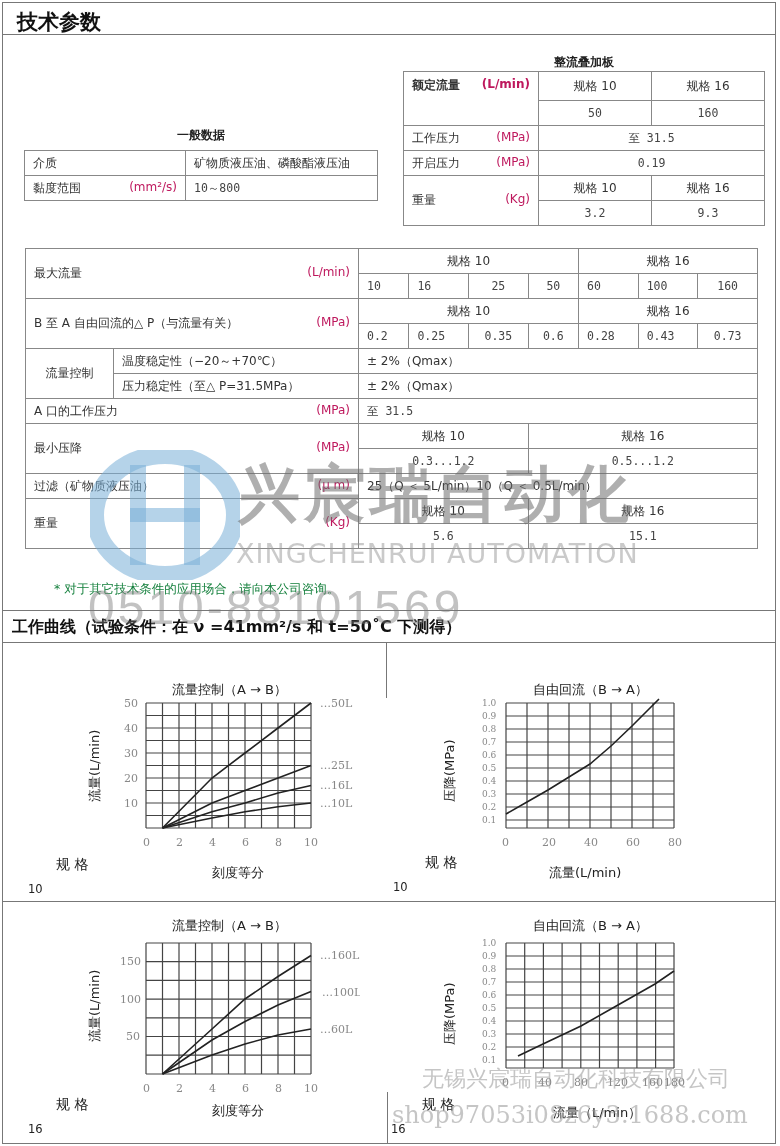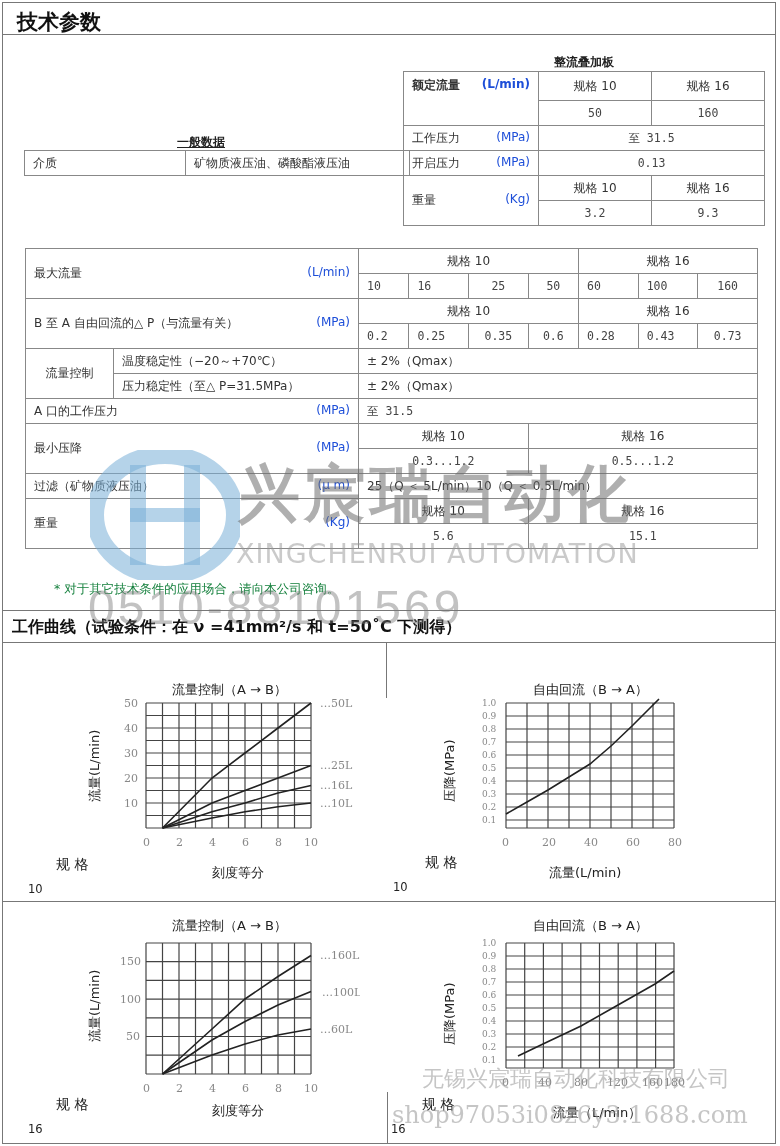--- a/index.html
+++ b/index.html
@@ -7,21 +7,21 @@
          font-family:"DejaVu Sans", sans-serif; color:#222; }
   .frame { position:absolute; left:2px; top:2px; width:774px; height:1142px; border:1px solid #777; box-sizing:border-box; }
   .hline { position:absolute; height:1px; background:#777; }
   .vline { position:absolute; width:1px; background:#777; }
   .sec-title { position:absolute; font-size:21px; font-weight:bold; color:#111; }
   table.grid { position:absolute; border-collapse:collapse; font-size:12px; color:#333; }
   table.grid td { border:1px solid #888; padding:0 8px; height:24px; white-space:nowrap; }
   .c { text-align:center; }
   .mono { font-family:"DejaVu Sans Mono", monospace; font-size:11.5px; color:#444; }
   .cap { position:absolute; font-size:12px; font-weight:bold; color:#222; text-align:center; }
-  .unit { float:right; color:#1d4ed8; }
+  .unit { float:right; color:#be185d; }
   .note { position:absolute; font-size:12.5px; color:#15803d; }
   .chart { position:absolute; }
   .chart-title { position:absolute; font-size:13px; color:#222; white-space:nowrap; }
   .ylab { position:absolute; font-size:13px; color:#222; transform:rotate(-90deg); transform-origin:left top; white-space:nowrap; }
   .xlab { position:absolute; font-size:13px; color:#222; white-space:nowrap; }
   .spec { position:absolute; font-size:14px; color:#222; }
   .specnum { position:absolute; font-size:11.5px; color:#222; }
   .wm { position:absolute; pointer-events:none; }
   .wm-cn { font-size:62px; font-weight:bold; color:rgba(110,110,110,0.55); letter-spacing:4px; white-space:nowrap; }
   .wm-en { font-size:27px; color:rgba(150,150,150,0.5); letter-spacing:1px; white-space:nowrap; }
@@ -29,26 +29,30 @@
   .wm-bottom { font-size:22px; color:rgba(150,150,150,0.55); white-space:nowrap; font-family:"DejaVu Serif", serif; }
 </style>
 </head>
 <body>
 
 <div class="frame"></div>
 
 <div class="sec-title" style="left:17px;top:8px;">技术参数</div>
 <div class="hline" style="left:2px;top:34px;width:774px;"></div>
 
-<div class="cap" style="left:24px;top:134px;width:354px;text-decoration:underline;">一般数据</div>
-<table class="grid" style="left:24px;top:150px;width:386px;">
+<div class="cap" style="left:24px;top:127px;width:354px;">一般数据</div>
+<table class="grid" style="left:24px;top:150px;width:354px;">
   <tbody>
       <tr>
     <td style="width:144px;"><span>介质</span></td>
     <td>矿物质液压油、磷酸酯液压油</td>
+  </tr>
+  <tr>
+    <td><span>黏度范围</span><span class="unit">(mm²/s)</span></td>
+    <td class="mono">10～800</td>
   </tr>
 </tbody>
   </table>
 
 <div class="cap" style="left:403px;top:54px;width:362px;">整流叠加板</div>
 <table class="grid" style="left:403px;top:71px;width:362px;">
   <tbody>
       <tr>
     <td rowspan="2" style="width:118px;vertical-align:top;padding-top:5px;font-weight:bold;"><span>额定流量</span><span class="unit">(L/min)</span></td>
     <td class="c" style="height:28px;">规格 10</td>
@@ -57,21 +61,21 @@
   <tr>
     <td class="c mono">50</td>
     <td class="c mono">160</td>
   </tr>
   <tr>
     <td><span>工作压力</span><span class="unit">(MPa)</span></td>
     <td colspan="2" class="c mono">至 31.5</td>
   </tr>
   <tr>
     <td><span>开启压力</span><span class="unit">(MPa)</span></td>
-    <td colspan="2" class="c mono">0.13</td>
+    <td colspan="2" class="c mono">0.19</td>
   </tr>
   <tr>
     <td rowspan="2"><span>重量</span><span class="unit">(Kg)</span></td>
     <td class="c" style="height:20px;">规格 10</td>
     <td class="c">规格 16</td>
   </tr>
   <tr>
     <td class="c mono">3.2</td>
     <td class="c mono">9.3</td>
   </tr>

